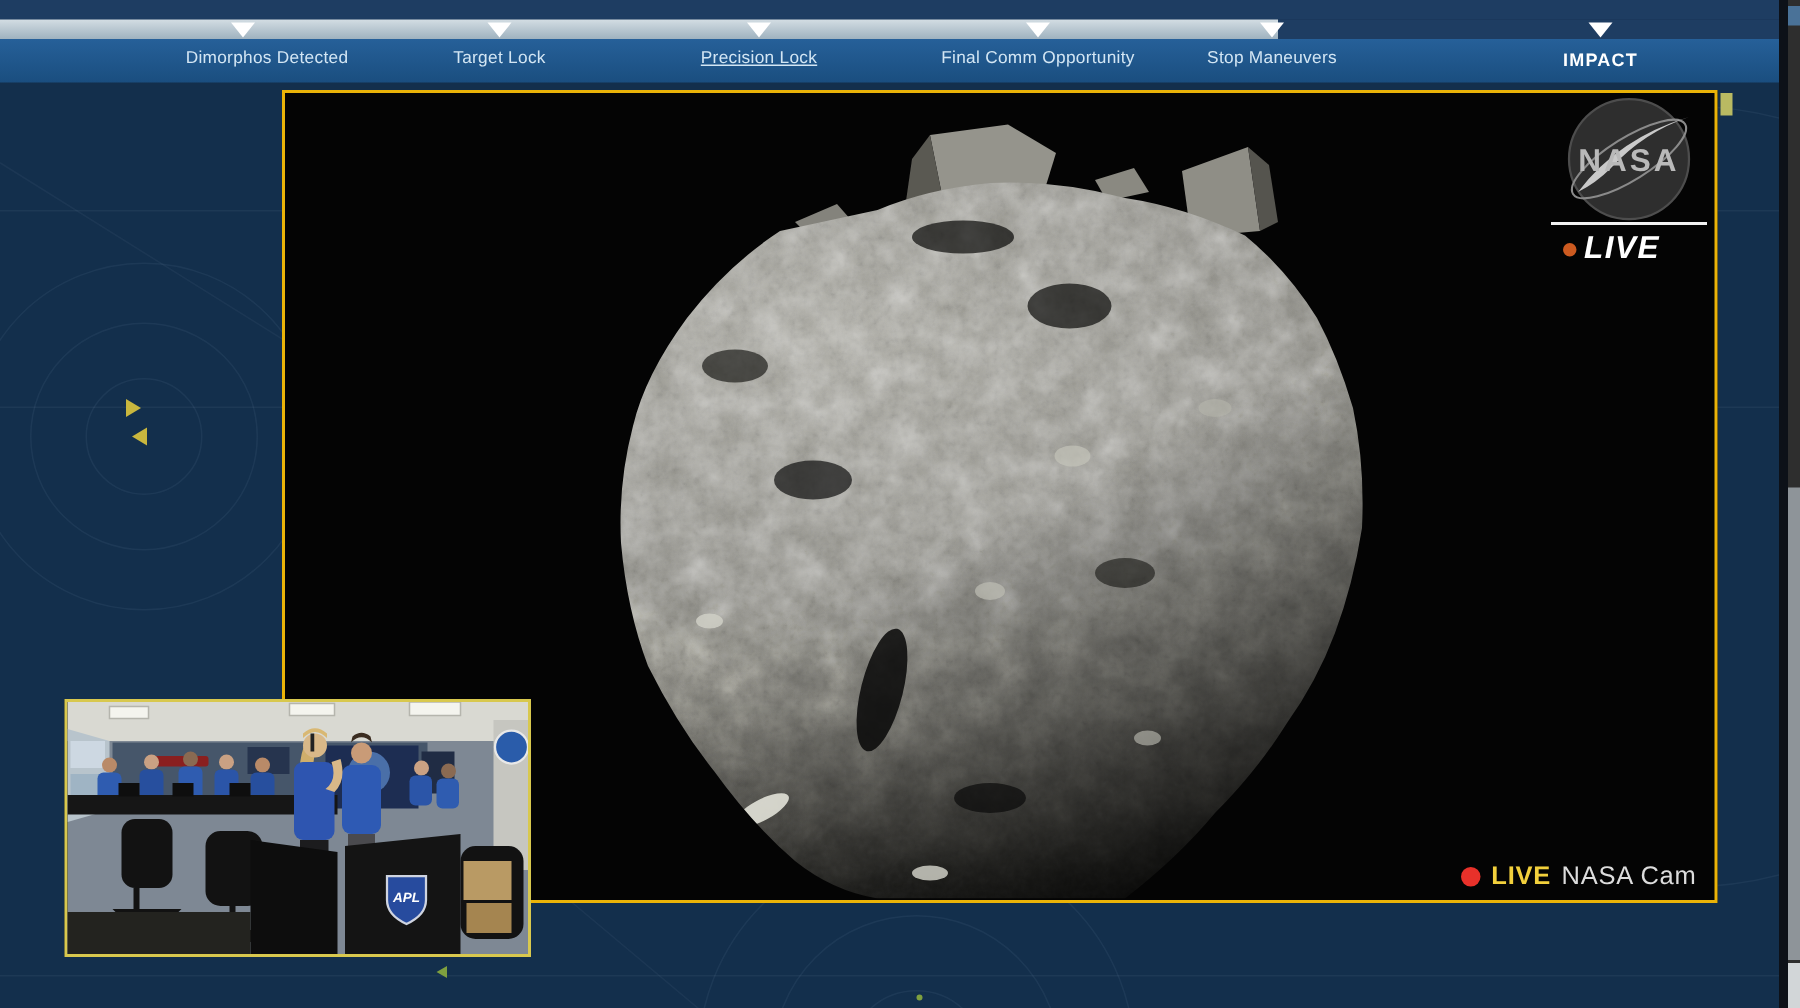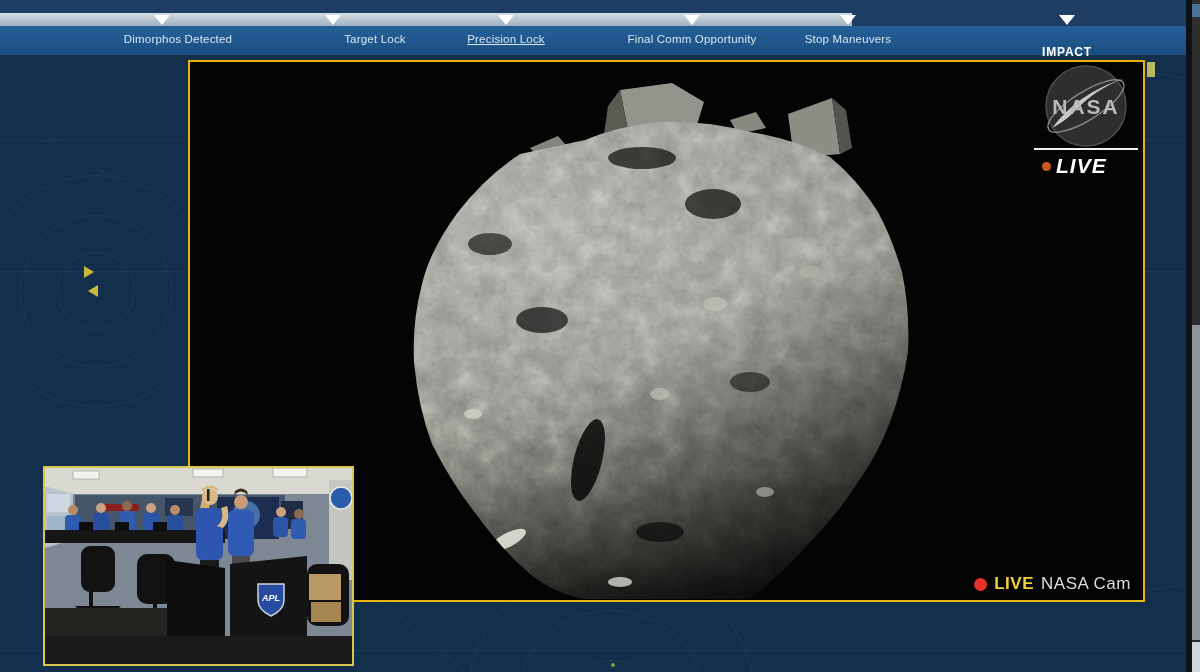--- a/index.html
+++ b/index.html
@@ -19,42 +19,42 @@
   .dot-tiny{position:absolute;width:4px;height:4px;border-radius:50%;background:#7fa03f;}
 
   
   .tl{position:absolute;left:0;top:0;width:1187px;}
   .tl-strip{position:absolute;left:0;top:0;width:1187px;height:13px;background:#1e3d62;}
   .tl-track{position:absolute;left:0;top:13px;width:1187px;height:13px;background:#1e3d62;}
   .tl-fill{position:absolute;left:0;top:0;height:13px;background:linear-gradient(#d3dde3,#9fb2bf);}
   .tri{position:absolute;top:15px;width:0;height:0;border-left:8px solid transparent;border-right:8px solid transparent;border-top:10px solid #ffffff;transform:translateX(-8px);}
   .tl-labels{position:absolute;left:0;top:26px;width:1187px;height:29px;background:linear-gradient(#266099,#1a4e7f);}
   .tl-station{position:absolute;top:7px;transform:translateX(-50%);font-size:11.5px;color:#d3e6f4;white-space:nowrap;letter-spacing:.2px;}
-  .tl-station.impact{font-weight:bold;color:#ffffff;font-size:12px;letter-spacing:.8px;margin-top:12px;}
+  .tl-station.impact{font-weight:bold;color:#ffffff;font-size:12px;letter-spacing:.8px;}
 
   
   .video{position:absolute;left:188px;top:60px;width:957px;height:542px;background:#040404;border:2px solid #eab308;box-sizing:border-box;}
   .notch{position:absolute;left:1147px;top:62px;width:8px;height:15px;background:#b9ba62;}
   .video svg.asteroid{position:absolute;left:0;top:0;}
 
   
   .bug{position:absolute;left:844px;top:2px;width:104px;}
   .bug .sep{position:absolute;left:0;top:84px;width:104px;height:2px;background:#f2f2f2;}
   .bug .live-row{position:absolute;left:8px;top:90px;display:flex;align-items:center;}
   .bug .live-dot{width:9px;height:9px;border-radius:50%;background:#cc5a20;margin-right:5px;}
   .bug .live-txt{font-style:italic;font-weight:900;font-size:21px;color:#ffffff;letter-spacing:1px;}
 
   
   .dartcam{position:absolute;right:12px;bottom:6px;display:flex;align-items:center;font-size:17px;}
   .dartcam .rec{width:13px;height:13px;border-radius:50%;background:#e8312a;margin-right:7px;}
   .dartcam .lv{color:#f2d03c;font-weight:bold;margin-right:7px;letter-spacing:.5px;}
   .dartcam .cam{color:#dcdcdc;letter-spacing:.5px;}
 
   
-  .pip{position:absolute;left:43px;top:466px;width:311px;height:200px;background:#1a1a1a;border:2px solid #d8c84e;box-sizing:border-box;text-align:right;}
+  .pip{position:absolute;left:43px;top:466px;width:311px;height:172px;background:#1a1a1a;border:2px solid #d8c84e;box-sizing:border-box;text-align:right;}
 
   
   .edge{position:absolute;left:1186px;top:0;width:14px;height:672px;background:#0d1118;}
   .sb-track{position:absolute;left:1192px;top:0;width:8px;height:672px;background:#2e2e2e;}
   .sb-blue{position:absolute;left:1192px;top:4px;width:8px;height:13px;background:#4a7298;}
   .sb-thumb{position:absolute;left:1192px;top:325px;width:8px;height:315px;background:#8e9499;}
   .sb-bottom{position:absolute;left:1192px;top:642px;width:8px;height:30px;background:#d2d6d8;}
 </style>
 </head>
 <body>
@@ -82,21 +82,21 @@
     <div class="tl-fill" style="width:852px;"></div>
   </div>
   <div class="tri" style="left:162px;"></div>
   <div class="tri" style="left:333px;"></div>
   <div class="tri" style="left:506px;"></div>
   <div class="tri" style="left:692px;"></div>
   <div class="tri" style="left:848px;"></div>
   <div class="tri" style="left:1067px;"></div>
   <div class="tl-labels">
     <span class="tl-station" style="left:162px;margin-left:16px;">Dimorphos Detected</span>
-    <span class="tl-station" style="left:333px;margin-left:42px;">Target Lock</span>
+    <span class="tl-station" style="left:333px;">Target Lock</span>
     <span class="tl-station" style="left:506px;text-decoration:underline;">Precision Lock</span>
     <span class="tl-station" style="left:692px;">Final Comm Opportunity</span>
     <span class="tl-station" style="left:848px;">Stop Maneuvers</span>
     <span class="tl-station impact" style="left:1067px;">IMPACT</span>
   </div>
 </div>
 
 <div class="video">
 
   <svg class="asteroid" width="953" height="538" viewBox="0 0 953 538">

